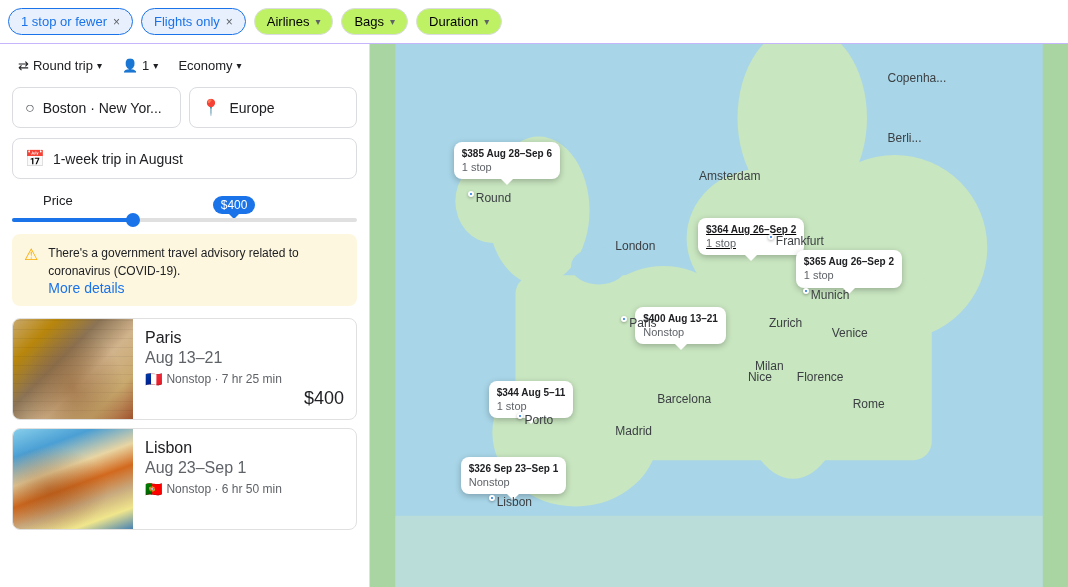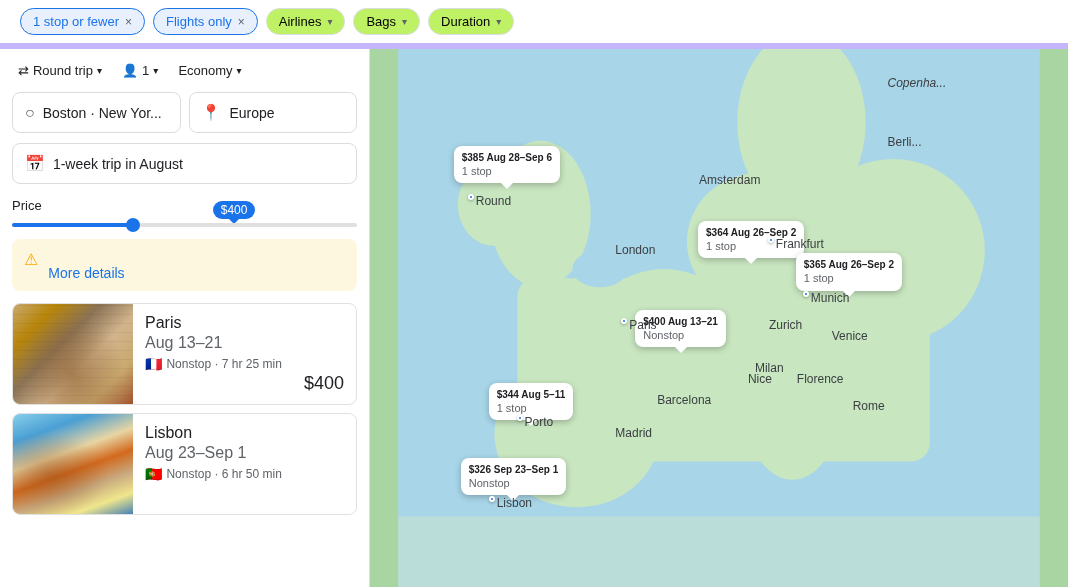--- a/index.html
+++ b/index.html
@@ -2,22 +2,22 @@
 <html><head>
   <meta charset="utf-8">
   <style>
     * { box-sizing: border-box; margin: 0; padding: 0; }
     body { font-family: 'Google Sans', Arial, sans-serif; font-size: 14px; display: flex; flex-direction: column; width: 1068px; height: 587px; overflow: hidden; background: #fff; }
 
     
     .top-bar {
       display: flex;
       align-items: center;
-      padding: 8px 20px;
-      border-bottom: 6px solid #c4b5fd;
+      padding: 8px 8px;
+      border-bottom: 1px solid #c4b5fd;
       gap: 8px;
       background: #fff;
       flex-shrink: 0;
     }
     .filter-chip {
       display: flex;
       align-items: center;
       border: 1px solid #dadce0;
       border-radius: 20px;
       padding: 5px 12px;
@@ -174,20 +174,21 @@
       top: -5px;
       left: 35%;
       transform: translateX(-50%);
       cursor: pointer;
     }
     .price-label-row {
       display: flex;
       align-items: center;
       gap: 8px;
       margin-bottom: 6px;
+      margin-left: 31px;
     }
 
     
     .advisory {
       margin: 4px 12px 8px 12px;
       background: #fef7e0;
       border-radius: 8px;
       padding: 10px 12px;
       display: flex;
       gap: 10px;
@@ -402,20 +403,21 @@
         <div class="slider-track">
           <div class="slider-fill"></div>
           <div class="slider-thumb"></div>
         </div>
       </div>
     </div>
 
     <div class="advisory">
       <span class="advisory-icon">⚠</span>
       <div>
+        <span class="advisory-text">There's a government travel advisory related to coronavirus (COVID-19).</span>
         <br>
         <a class="advisory-link">More details</a>
       </div>
     </div>
 
     <div class="results-list">
 
     <div class="result-card">
           <div class="result-img">
             <div class="paris-img"></div>
@@ -477,21 +479,21 @@
 
       <rect x="130" y="250" width="450" height="200" fill="#c8e6c0" rx="20"></rect>
 
       <ellipse cx="220" cy="240" rx="30" ry="20" fill="#a8d5e8"></ellipse>
     </svg>
 
   <div class="map-marker" style="top: 18%; left: 12%;">
         <div class="price">$385 Aug 28–Sep 6</div>
         <div class="stops">1 stop</div>
       </div>
-      <div class="map-marker" style="top: 32%; left: 47%;">
+      <div class="map-marker" style="top: 32%; left: 47%; text-decoration: underline;">
         <div class="price">$364 Aug 26–Sep 2</div>
         <div class="stops">1 stop</div>
       </div>
       <div class="map-marker" style="top: 44%; left: 38%; margin-top: 24px;">
         <div class="price">$400 Aug 13–21</div>
         <div class="stops">Nonstop</div>
       </div>
       <div class="map-marker" style="top: 38%; left: 61%;">
         <div class="price">$365 Aug 26–Sep 2</div>
         <div class="stops">1 stop</div>
@@ -519,16 +521,16 @@
       <div class="city-label" style="top: 64%; left: calc(40% + 8px);">Barcelona</div>
       <div class="city-label" style="top: 70%; left: calc(34% + 8px);">Madrid</div>
       <div class="city-dot blue" style="top: 68%; left: 21%;"></div>
       <div class="city-label" style="top: 68%; left: calc(21% + 8px);">Porto</div>
       <div class="city-dot blue" style="top: 83%; left: 17%;"></div>
       <div class="city-label" style="top: 83%; left: calc(17% + 8px);">Lisbon</div>
       <div class="city-label" style="top: 60%; left: calc(53% + 8px);">Nice</div>
       <div class="city-label" style="top: 52%; left: calc(65% + 8px);">Venice</div>
       <div class="city-label" style="top: 60%; left: calc(60% + 8px);">Florence</div>
       <div class="city-label" style="top: 65%; left: calc(68% + 8px);">Rome</div>
-      <div class="city-label" style="top: 5%; left: calc(73% + 8px); font-style: italic;">Copenha...</div>
+      <div class="city-label" style="top: 5%; left: calc(73% + 8px);">Copenha...</div>
       <div class="city-label" style="top: 16%; left: calc(73% + 8px);">Berli...</div>
     </div>
 </div>
 
 </body></html>

